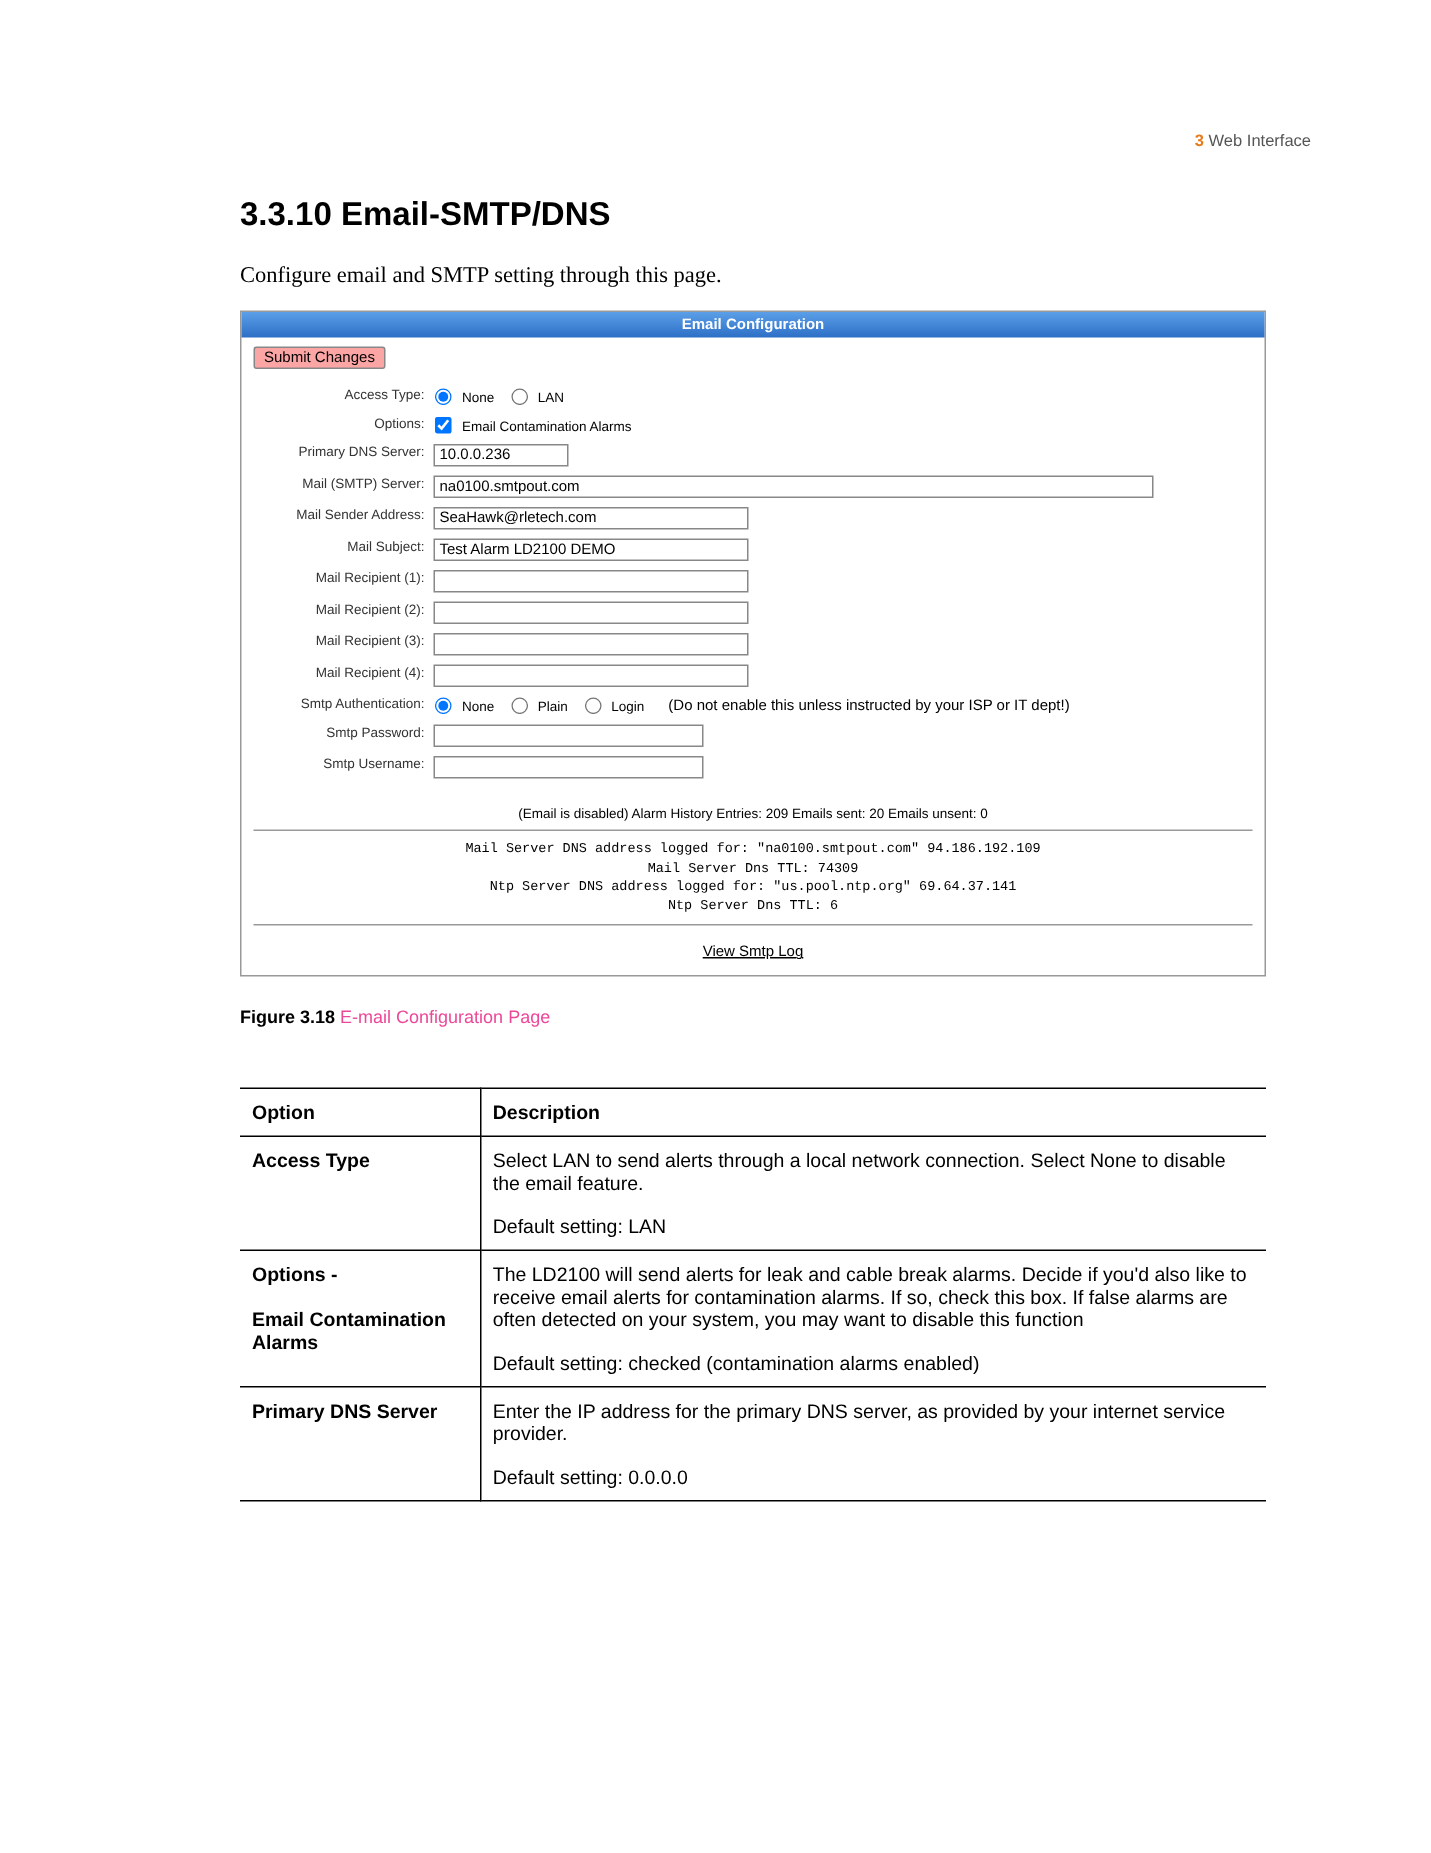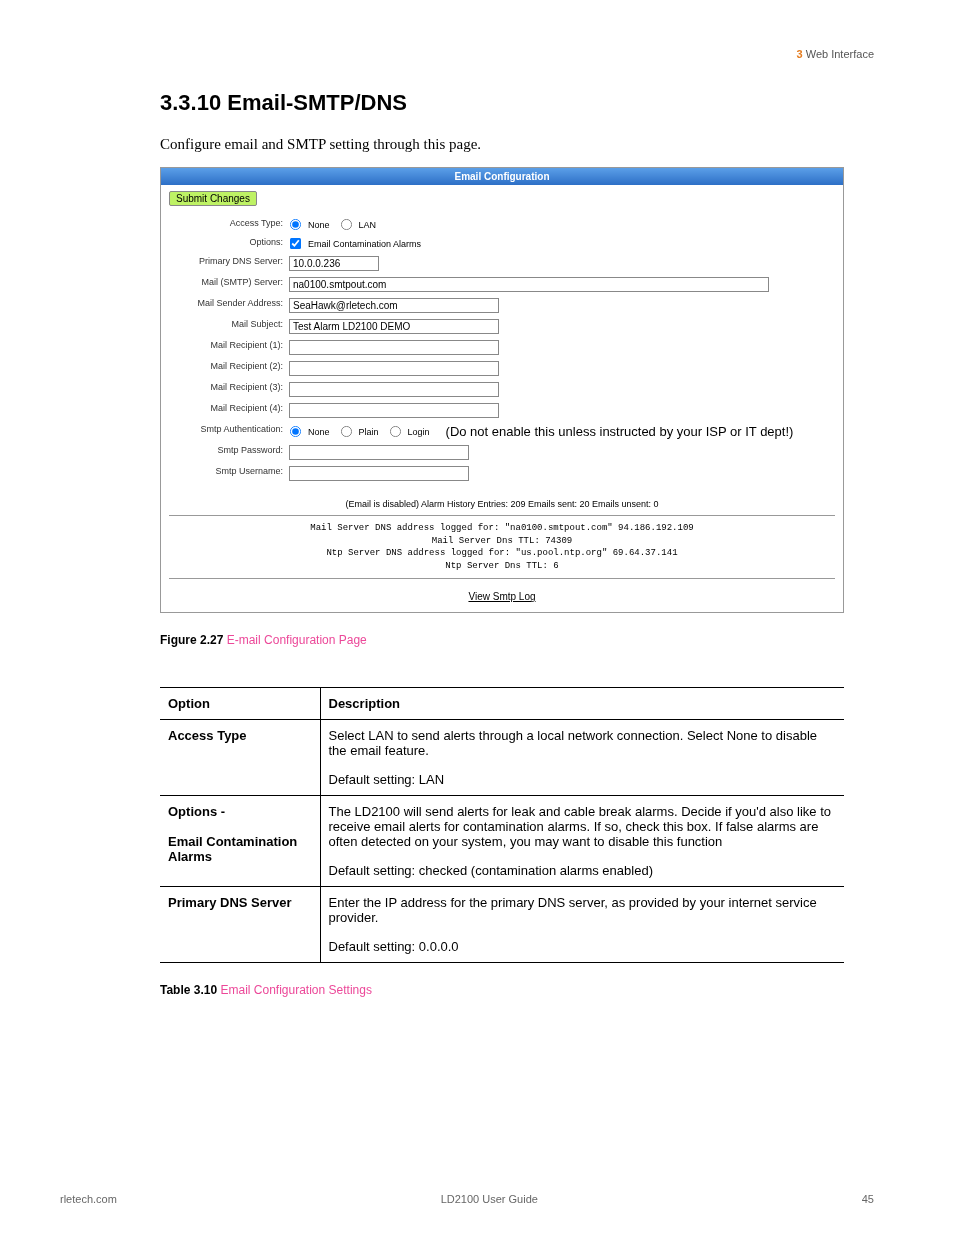--- a/index.html
+++ b/index.html
@@ -8,21 +8,21 @@
     body {
       margin: 0;
       padding: 0;
       font-family: Arial, Helvetica, sans-serif;
       background: #fff;
       color: #000;
     }
     .page {
       width: 934px;
       min-height: 1235px;
-      padding: 48px 60px 30px 60px;
+      padding: 88px 60px 30px 60px;
       position: relative;
     }
     .header-line {
       text-align: right;
       font-size: 11px;
       color: #555;
       padding-bottom: 30px;
     }
     .header-line .chapter-num {
       color: #e57c1e;
@@ -54,21 +54,21 @@
       text-align: center;
       padding: 3px 0;
       font-size: 10px;
       font-weight: bold;
     }
     .panel-body {
       padding: 6px 8px 10px 8px;
     }
     .submit-btn {
       border: 1px solid #888;
-      background: #bef264;
+      background: #fca5a5;
       padding: 1px 6px;
       font-size: 10px;
       font-family: Arial, sans-serif;
       border-radius: 2px;
       margin-bottom: 6px;
     }
     .form-row {
       display: flex;
       align-items: flex-start;
       margin-top: 6px;
@@ -98,21 +98,21 @@
     .text-input.mid { width: 180px; }
     .radio-el, .check-el {
       margin: 0 2px 0 0;
       transform: scale(0.85);
     }
     .opt-label {
       font-size: 9px;
       margin-right: 6px;
     }
     .hint {
-      font-size: 13px;
+      font-size: 10px;
       margin-left: 6px;
     }
     .status-block {
       text-align: center;
       font-size: 9px;
       margin-top: 18px;
       border-bottom: 1px solid #999;
       padding-bottom: 6px;
     }
     .mono-block {
@@ -316,21 +316,21 @@
           <div>Ntp Server Dns TTL: 6</div>
         </div>
 
         <div class="view-link">
           <a href="#">View Smtp Log</a>
         </div>
       </div>
     </div>
 
     <div class="figure-caption">
-      <span class="fig-label">Figure 2.27</span>
+      <span class="fig-label">Figure 3.18</span>
       <span> </span>
       <span class="fig-title">E-mail Configuration Page</span>
     </div>
 
     <table class="desc-table">
       <thead>
         <tr>
           <th>Option</th>
           <th>Description</th>
         </tr>
@@ -355,25 +355,15 @@
         <tr>
           <td class="option-cell">Primary DNS Server</td>
           <td class="desc-text">
             <p>Enter the IP address for the primary DNS server, as provided by your internet service provider.</p>
             <p>Default setting: 0.0.0.0</p>
           </td>
         </tr>
       </tbody>
     </table>
 
-    <div class="table-caption">
-      <span class="fig-label">Table 3.10</span>
-      <span> </span>
-      <span class="fig-title">Email Configuration Settings</span>
-    </div>
   </div>
 
-  <div class="footer">
-    <span>rletech.com</span>
-    <span>LD2100 User Guide</span>
-    <span>45</span>
-  </div>
 </div>
 
 </body></html>

